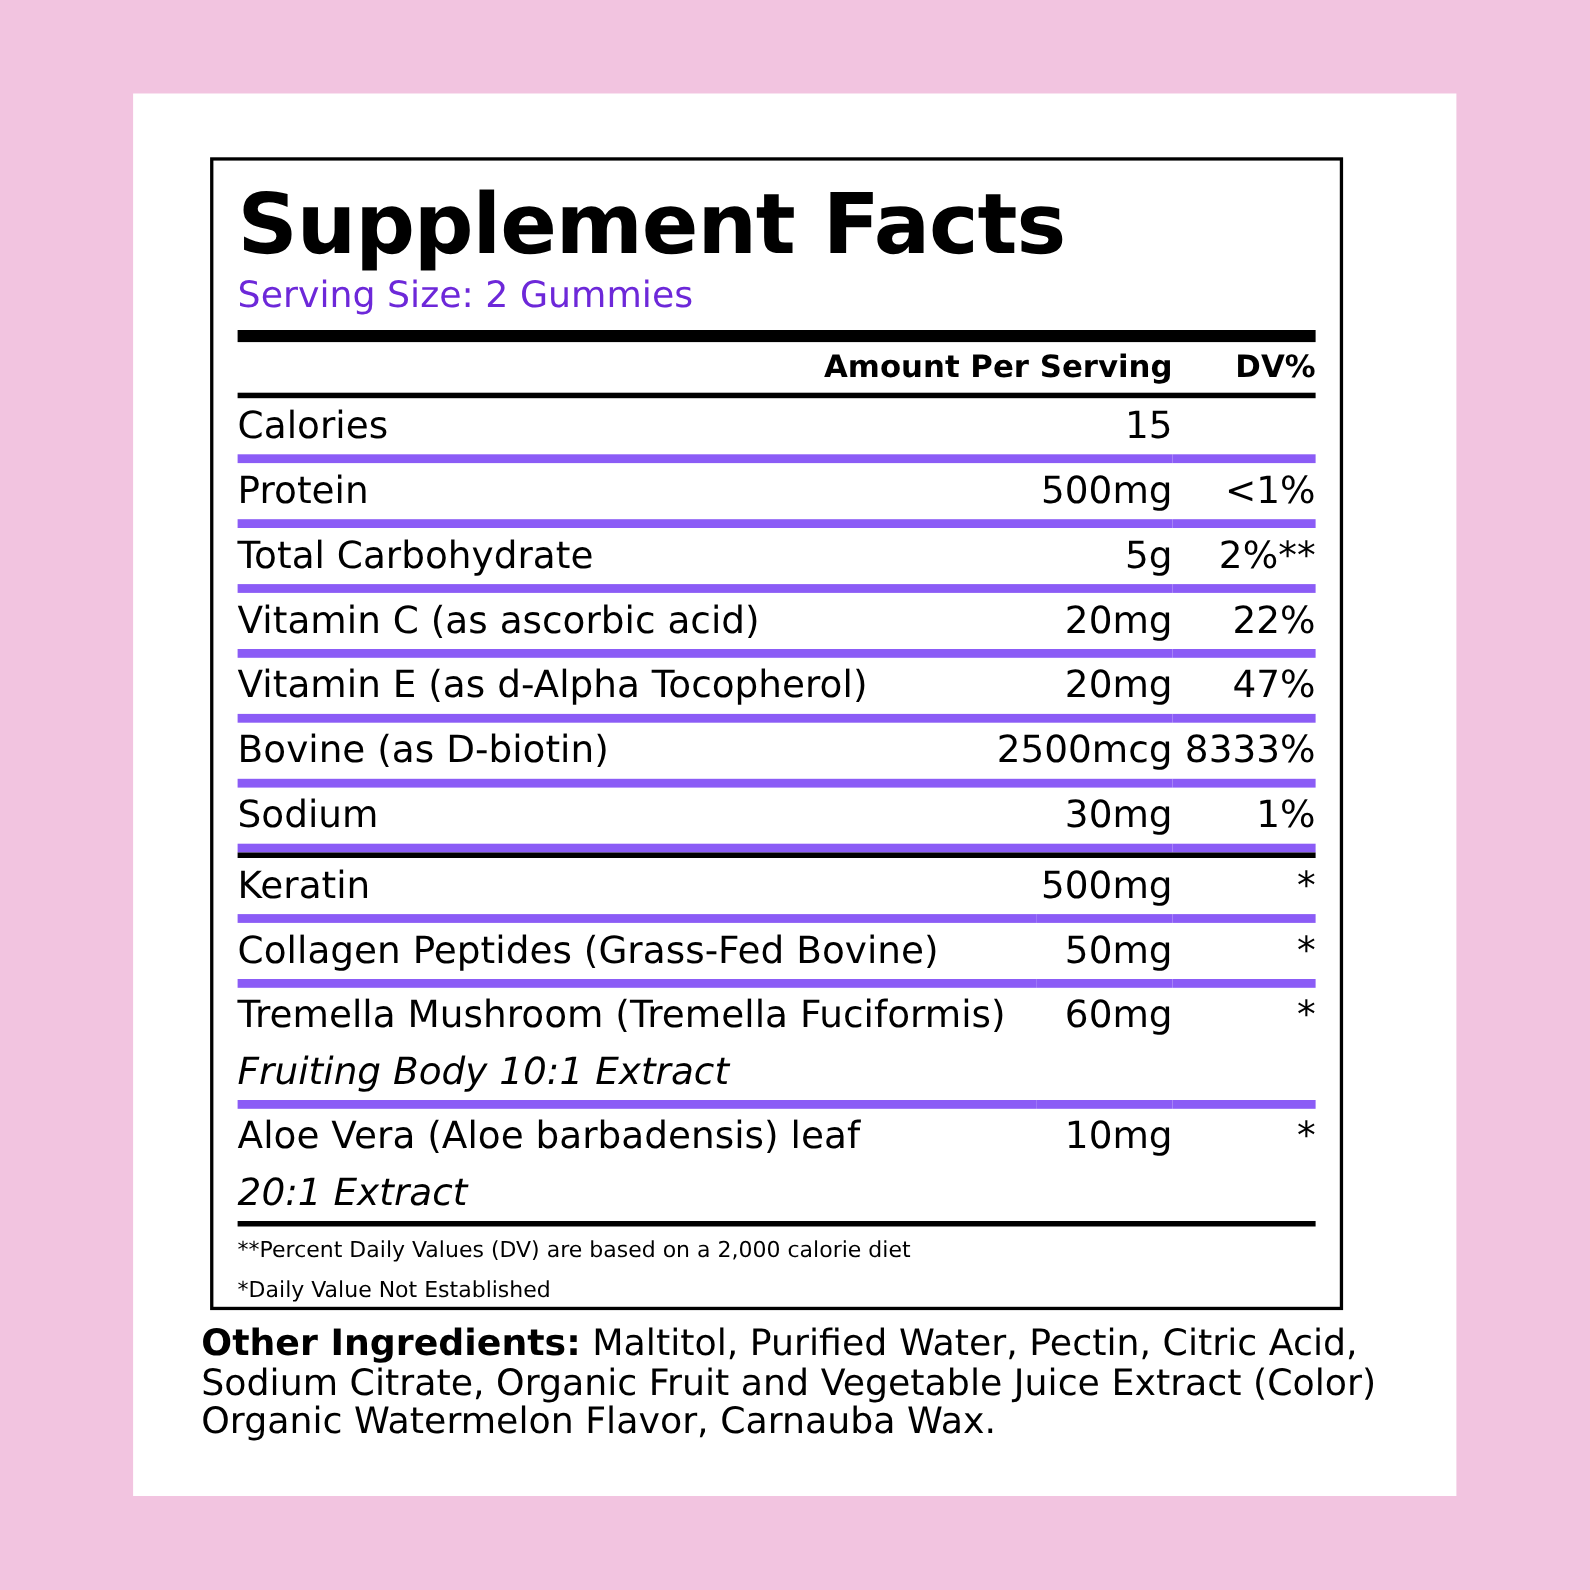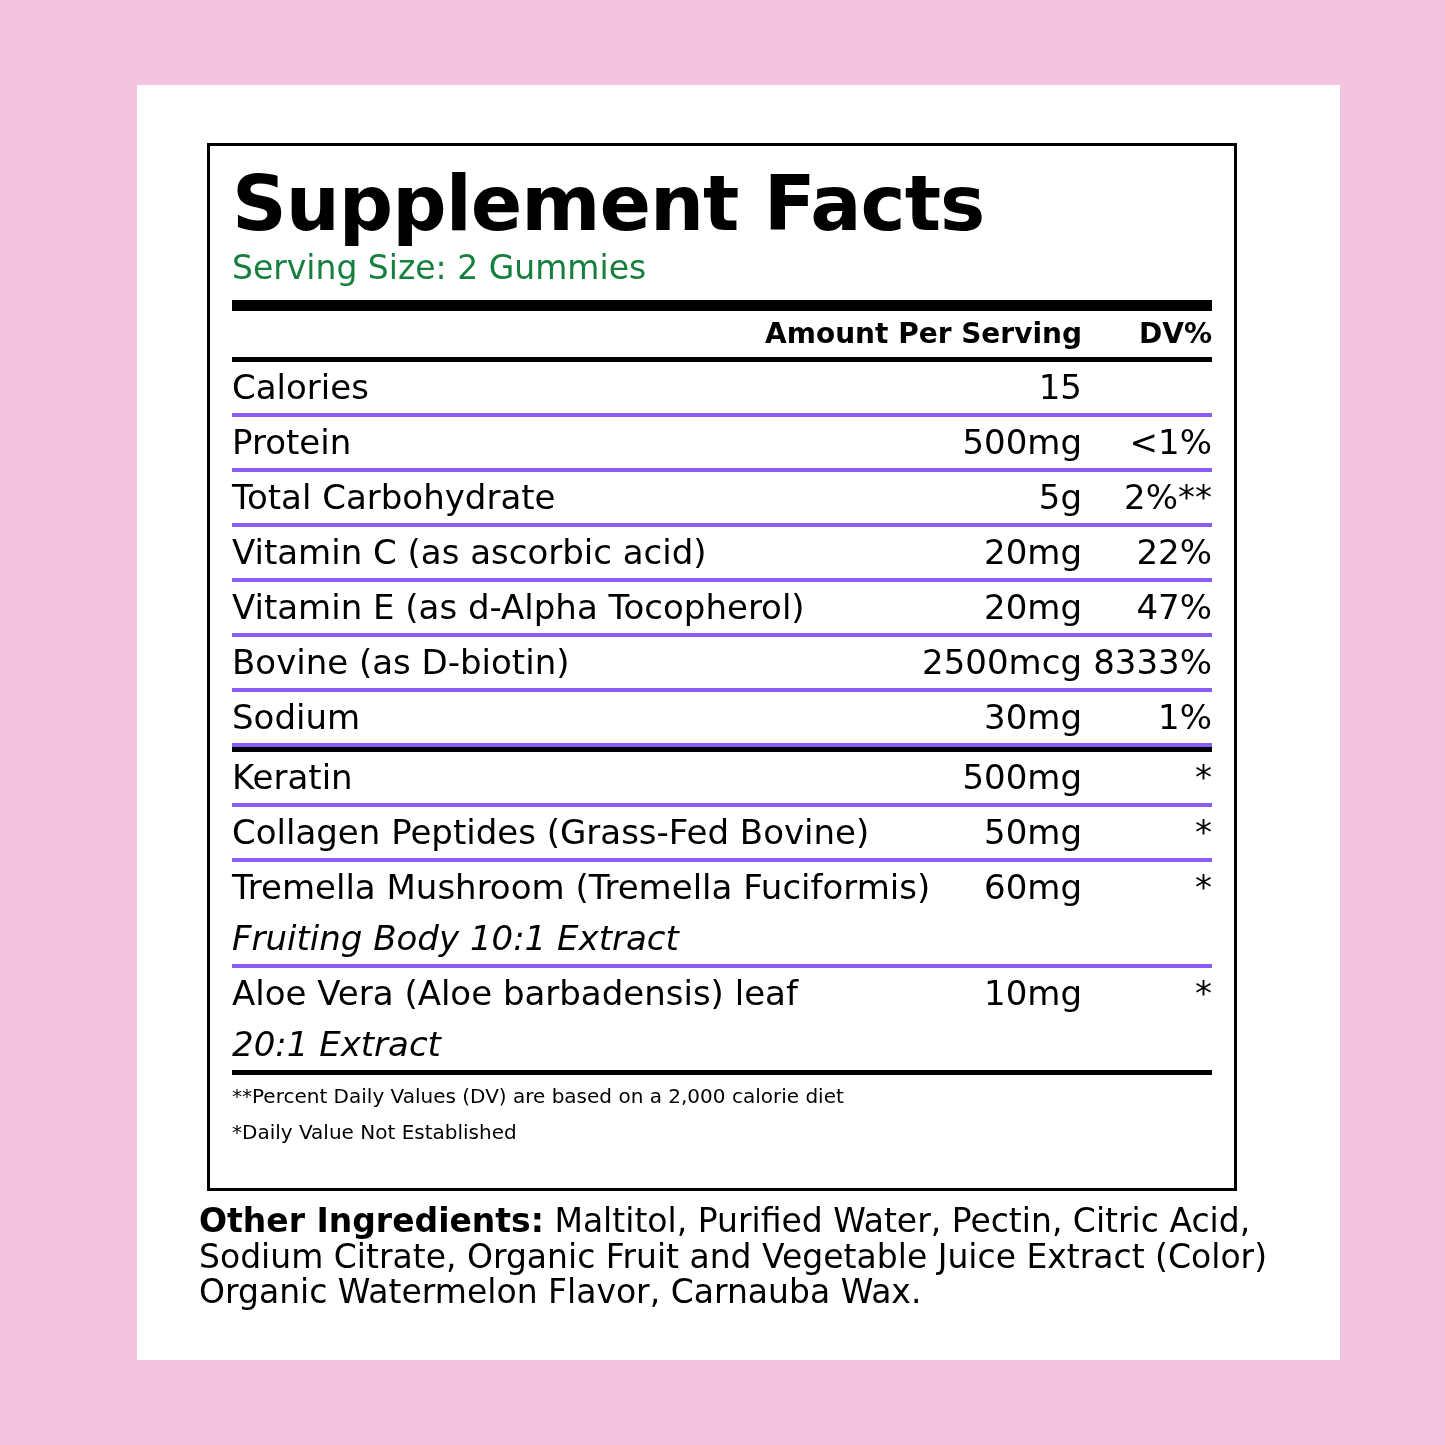--- a/index.html
+++ b/index.html
@@ -13,21 +13,20 @@
     font-family: "DejaVu Sans", sans-serif;
     overflow: hidden;
   }
   .page {
     position: absolute;
     left: 121px;
     top: 85px;
     width: 1203px;
     height: 1275px;
     background: #ffffff;
-    margin-left: 16px;
   }
   .facts-box {
     position: absolute;
     left: 70px;
     top: 58px;
     width: 1030px;
     height: 1048px;
     border: 3px solid #000;
     box-sizing: border-box;
     padding: 0;
@@ -42,21 +41,21 @@
     letter-spacing: -1px;
     line-height: 1;
     margin-top: 20px;
     margin-bottom: 6px;
     color: #000;
     white-space: nowrap;
   }
   .serving {
     font-size: 33px;
     line-height: 1.22;
-    color: #15803d;
+    color: #6d28d9;
   }
   .rule-thick {
     border-top: 11px solid #000;
     margin-top: 12px;
   }
   .rule-med {
     border-top: 5px solid #000;
   }
   .hdr-row {
     display: flex;
@@ -76,21 +75,21 @@
   }
   table.nutr {
     width: 100%;
     border-collapse: collapse;
     font-size: 34px;
     color: #000;
   }
   table.nutr td {
     padding: 5px 0 6px 0;
     vertical-align: top;
-    border-bottom: 4px solid #8b5cf6;
+    border-bottom: 8px solid #8b5cf6;
   }
   table.nutr tr.noline td {
     border-bottom: none;
   }
   td.name {
     text-align: left;
     white-space: nowrap;
   }
   td.amt {
     text-align: right;

